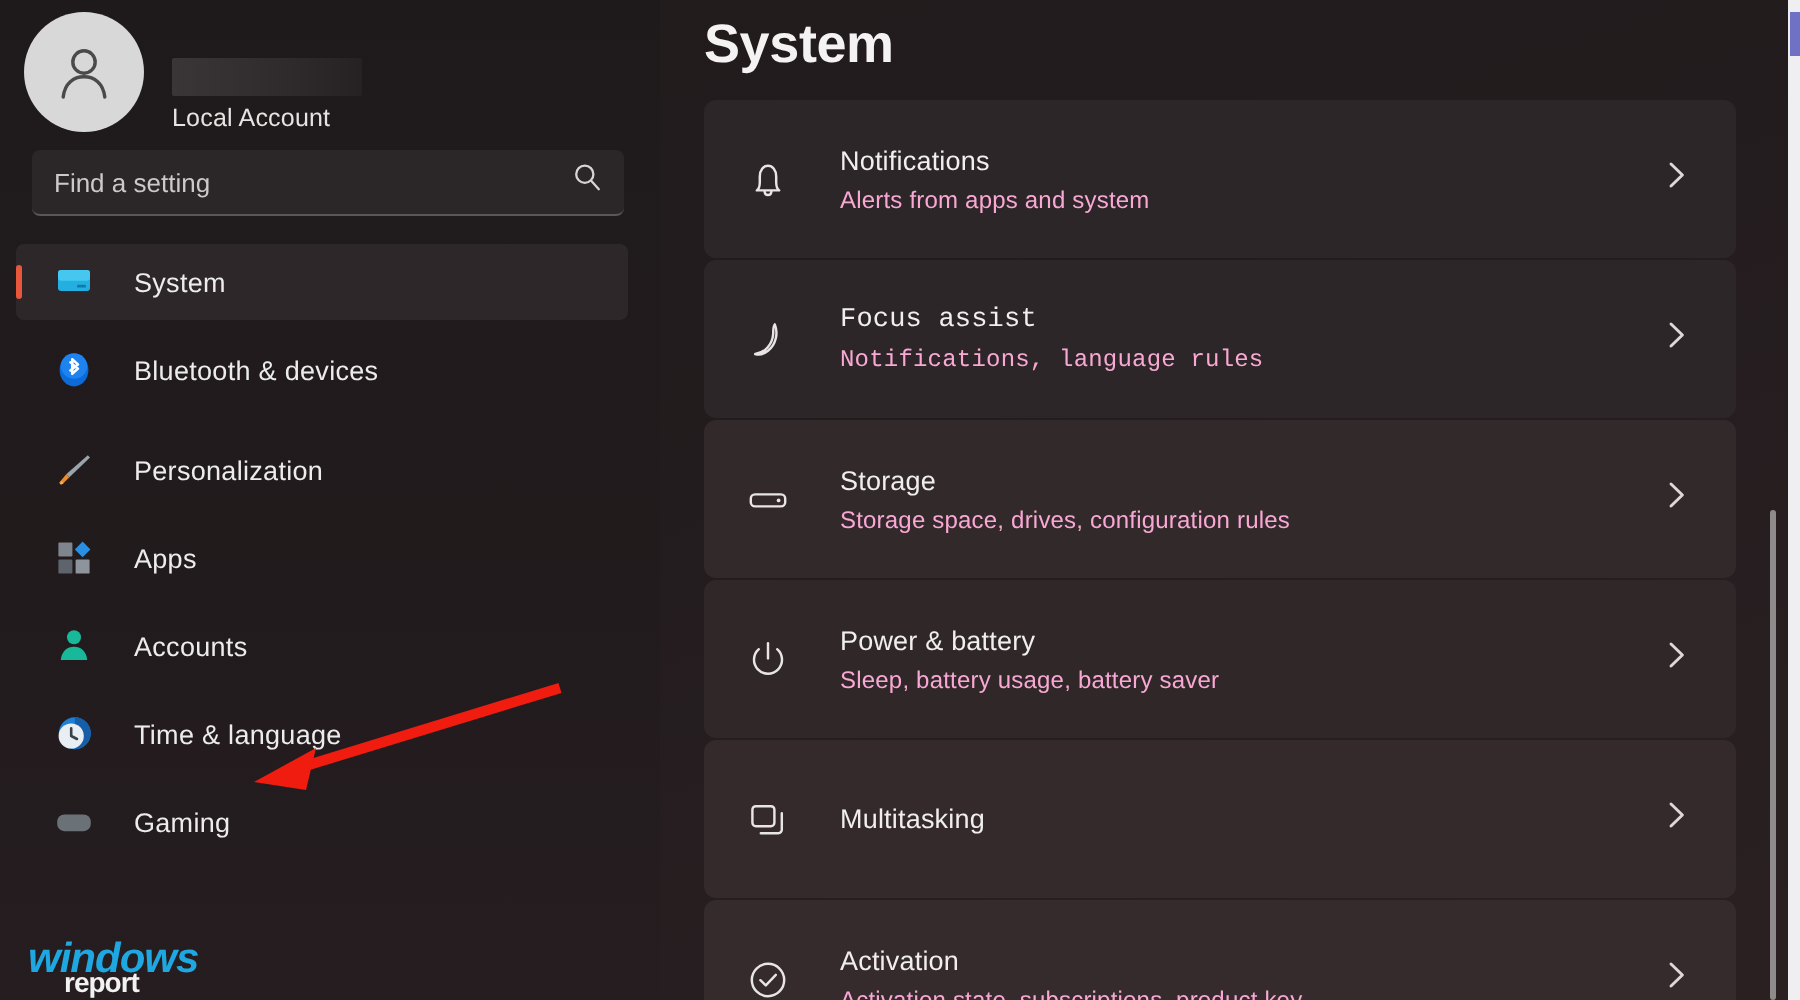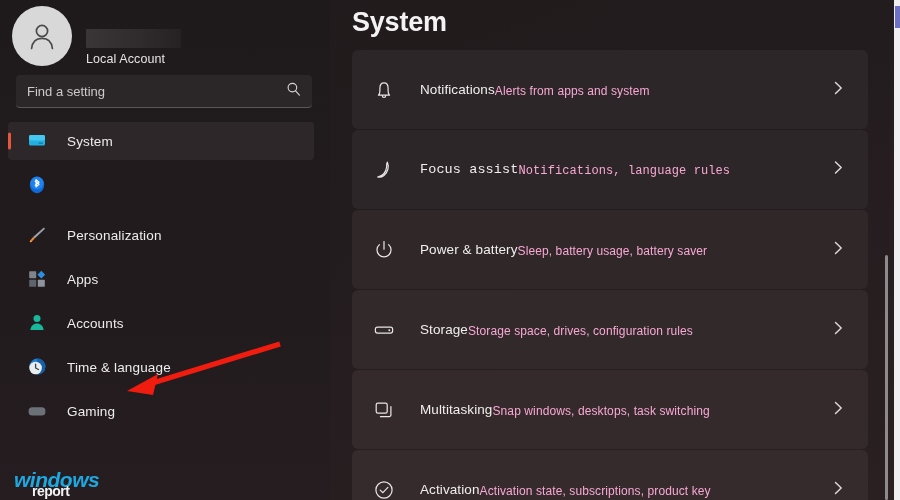--- a/index.html
+++ b/index.html
@@ -184,21 +184,21 @@
   .card-4 { background: #32292b; }
   .card-5 { background: #342a2c; }
   .card-6 { background: #352b2d; }
 
   .card .cico {
     width: 28px; height: 28px;
     flex: 0 0 28px;
     display: flex; align-items: center; justify-content: center;
     margin-right: 22px;
   }
-  .card-text { display: flex; flex-direction: row; }
+  .card-text { display: flex; flex-direction: column; }
   .card-title {
     font-size: 13.5px;
     color: #f0eeee;
     letter-spacing: .1px;
     line-height: 1.35;
   }
   .card-sub {
     font-size: 12px;
     color: #f9a8d4;
     letter-spacing: .1px;
@@ -292,20 +292,21 @@
       <div class="nav-spacer"></div>
 
       <div class="nav-item">
         <span class="ico">
           <svg width="20" height="20" viewBox="0 0 20 20">
             <ellipse cx="10" cy="10" rx="7.2" ry="8.2" fill="#0c6bd8"></ellipse>
             <ellipse cx="10" cy="8" rx="6.6" ry="6.4" fill="#1e82ef"></ellipse>
             <path d="M8.2 6.2 L12 9.3 L9.1 11.9 L9.1 4.6 L12 7.2 L8.2 10.2" fill="none" stroke="#ffffff" stroke-width="1.25" stroke-linejoin="round" stroke-linecap="round"></path>
           </svg>
         </span>
+        <span class="lbl">Bluetooth &amp; devices</span>
       </div>
       <div class="nav-spacer"></div>
 
       <div class="nav-spacer"></div>
 
       <div class="nav-item">
         <span class="ico">
           <svg width="20" height="20" viewBox="0 0 20 20">
             <path d="M16.9 2.6 L18 3.7 L7.7 13.6 L6.1 12.1 Z" fill="#9aa4ad"></path>
             <path d="M6.1 12.1 L7.7 13.6 L4.3 17 C3.4 17.6 2.6 17 2.8 16.1 Z" fill="#f08a27"></path>
@@ -406,66 +407,65 @@
           <span class="card-title">Focus assist</span>
           <span class="card-sub">Notifications, language rules</span>
         </div>
         <span class="chevron">
           <svg width="11" height="16" viewBox="0 0 11 16">
             <polyline points="2.5,2.5 8.2,8 2.5,13.5" fill="none" stroke="#ddd9da" stroke-width="1.45" stroke-linecap="round" stroke-linejoin="round"></polyline>
           </svg>
         </span>
       </div>
 
+      <div class="card card-4">
+        <span class="cico">
+          <svg width="24" height="24" viewBox="0 0 24 24">
+            <rect x="3.4" y="9.2" width="17.2" height="6" rx="2.1" fill="none" stroke="#e8e5e5" stroke-width="1.22"></rect>
+            <circle cx="17.3" cy="12.2" r=".95" fill="#e8e5e5"></circle>
+          </svg>
+        </span>
+        <div class="card-text">
+          <span class="card-title">Storage</span>
+          <span class="card-sub">Storage space, drives, configuration rules</span>
+        </div>
+        <span class="chevron">
+          <svg width="11" height="16" viewBox="0 0 11 16">
+            <polyline points="2.5,2.5 8.2,8 2.5,13.5" fill="none" stroke="#ddd9da" stroke-width="1.45" stroke-linecap="round" stroke-linejoin="round"></polyline>
+          </svg>
+        </span>
+      </div>
+
       <div class="card card-3">
         <span class="cico">
           <svg width="24" height="24" viewBox="0 0 24 24">
             <path d="M7.4 6.6 A7 7 0 1 0 16.6 6.6" fill="none" stroke="#e8e5e5" stroke-width="1.22" stroke-linecap="round"></path>
             <line x1="12" y1="3.6" x2="12" y2="11.2" stroke="#e8e5e5" stroke-width="1.22" stroke-linecap="round"></line>
           </svg>
         </span>
         <div class="card-text">
           <span class="card-title">Power &amp; battery</span>
           <span class="card-sub">Sleep, battery usage, battery saver</span>
         </div>
         <span class="chevron">
           <svg width="11" height="16" viewBox="0 0 11 16">
             <polyline points="2.5,2.5 8.2,8 2.5,13.5" fill="none" stroke="#ddd9da" stroke-width="1.45" stroke-linecap="round" stroke-linejoin="round"></polyline>
           </svg>
         </span>
       </div>
 
-      <div class="card card-4">
-        <span class="cico">
-          <svg width="24" height="24" viewBox="0 0 24 24">
-            <rect x="3.4" y="9.2" width="17.2" height="6" rx="2.1" fill="none" stroke="#e8e5e5" stroke-width="1.22"></rect>
-            <circle cx="17.3" cy="12.2" r=".95" fill="#e8e5e5"></circle>
-          </svg>
-        </span>
-        <div class="card-text">
-          <span class="card-title">Storage</span>
-          <span class="card-sub">Storage space, drives, configuration rules</span>
-        </div>
-        <span class="chevron">
-          <svg width="11" height="16" viewBox="0 0 11 16">
-            <polyline points="2.5,2.5 8.2,8 2.5,13.5" fill="none" stroke="#ddd9da" stroke-width="1.45" stroke-linecap="round" stroke-linejoin="round"></polyline>
-          </svg>
-        </span>
-      </div>
-
       <div class="card card-5">
         <span class="cico">
           <svg width="24" height="24" viewBox="0 0 24 24">
             <rect x="4.2" y="5.1" width="11" height="10" rx="1.7" fill="none" stroke="#e8e5e5" stroke-width="1.22"></rect>
             <path d="M8.4 18.6 L17.2 18.6 A1.7 1.7 0 0 0 18.9 16.9 L18.9 8.6" fill="none" stroke="#e8e5e5" stroke-width="1.22" stroke-linecap="round" stroke-linejoin="round"></path>
           </svg>
         </span>
         <div class="card-text">
           <span class="card-title">Multitasking</span>
-          <span class="card-sub">Snap windows, desktops, task switching</span>
         </div>
         <span class="chevron">
           <svg width="11" height="16" viewBox="0 0 11 16">
             <polyline points="2.5,2.5 8.2,8 2.5,13.5" fill="none" stroke="#ddd9da" stroke-width="1.45" stroke-linecap="round" stroke-linejoin="round"></polyline>
           </svg>
         </span>
       </div>
 
       <div class="card card-6">
         <span class="cico">

